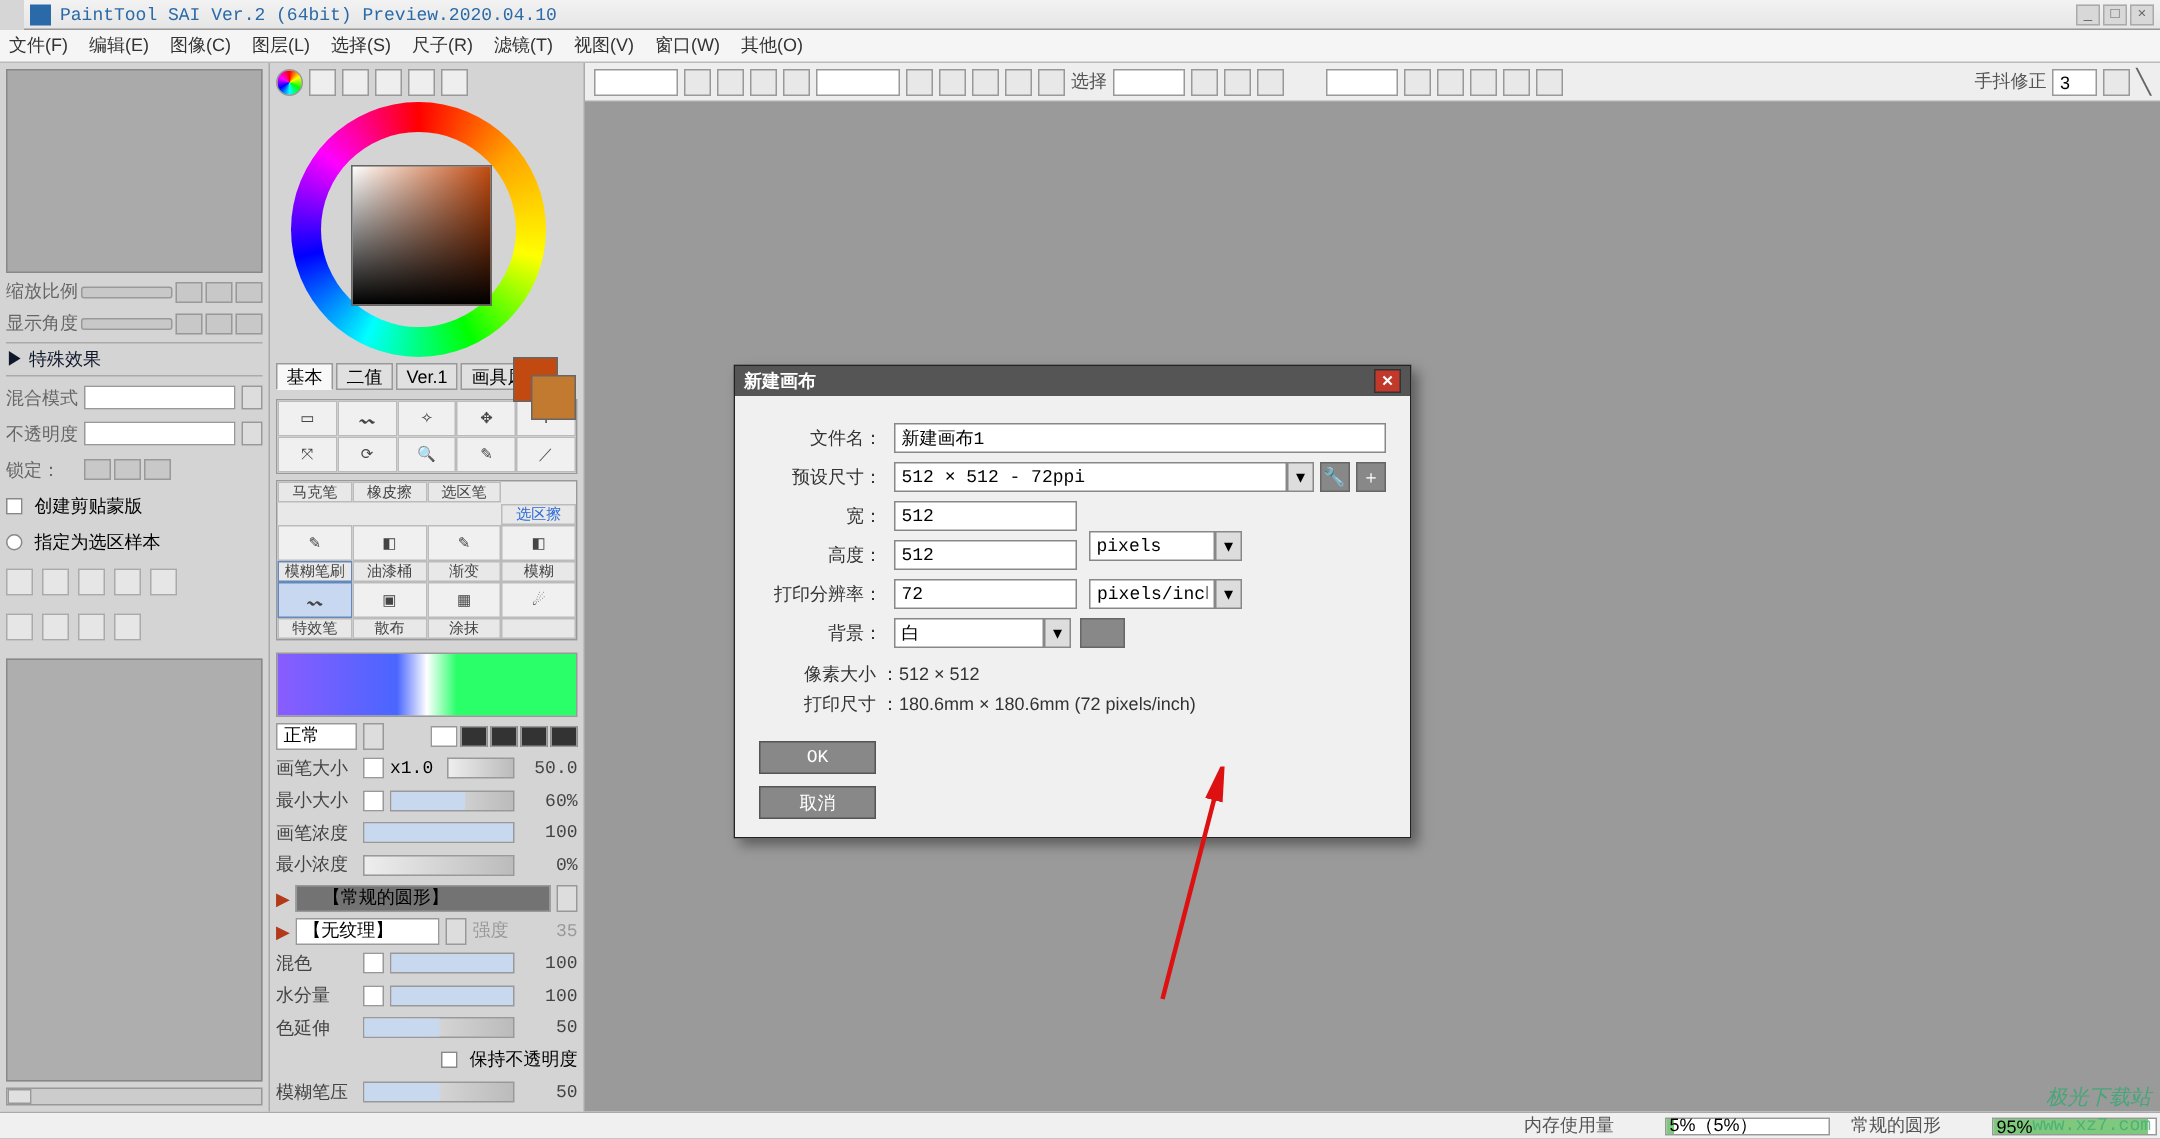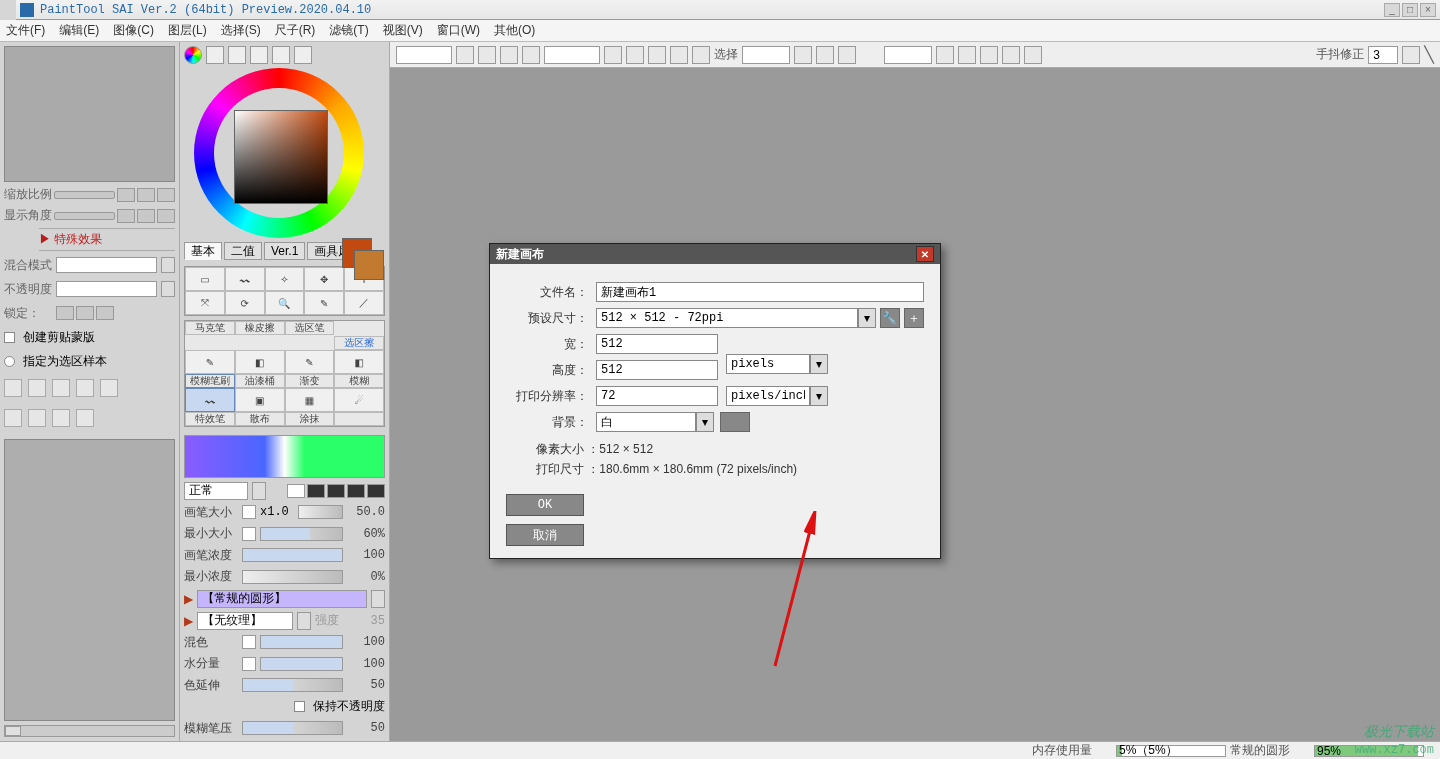--- a/index.html
+++ b/index.html
@@ -20,21 +20,21 @@
 .main { display: flex; height: calc(100% - 20px - 22px - 18px); }
 
 
 .col-left { width: 180px; background: #d4d4d4; border-right: 1px solid #aaa; padding: 4px; display:flex; flex-direction:column; gap:4px;}
 .preview { height: 136px; background: #aaa; border: 1px solid #888; }
 .slider-row { display:flex; align-items:center; gap:2px; }
 .slider-row .lbl { width:48px; color:#666; }
 .slider-row .trk { flex:1; height:8px; background:#c8c8c8; border:1px solid #999; border-radius:2px; }
 .pair-btns { display:flex; gap:2px;}
 .pair-btns div { width:18px; height:14px; background:#c8c8c8; border:1px solid #999;}
-.section-hdr { color:#b91c1c; padding:2px 0; border-top:1px solid #aaa; border-bottom:1px solid #aaa;margin-left:35px;}
+.section-hdr { color:#0f172a; padding:2px 0; border-top:1px solid #aaa; border-bottom:1px solid #aaa;}
 .field-row { display:flex; align-items:center; gap:4px; height:20px;}
 .field-row .lbl{ color:#666; width:48px;}
 .field-row .dd{ flex:1; height:16px; background:#fff; border:1px solid #999;}
 .field-row .ddbtn{ width:14px; height:16px; background:#ddd; border:1px solid #999;}
 .cb{ width:11px;height:11px;border:1px solid #888;background:#fff;display:inline-block;vertical-align:middle;margin-right:4px;}
 .rb{ width:11px;height:11px;border:1px solid #888;border-radius:50%;background:#fff;display:inline-block;vertical-align:middle;margin-right:4px;}
 .icon-row { display:flex; gap:6px; padding:4px 0; flex-wrap:wrap;}
 .icon-row .ics{ width:18px; height:18px; border:1px solid #aaa; background:#e6e6e6;}
 .layer-area{ flex:1; background:#aeaeae; border:1px solid #888; margin-top:4px;}
 .mini-scroll{height:12px;background:#ccc;border:1px solid #999;display:flex;}
@@ -73,21 +73,21 @@
 
 
 .col-right { flex:1; background:#f5f5f5; display:flex; flex-direction:column;}
 .toolbar-top{height:26px;border-bottom:1px solid #aaa;display:flex;align-items:center;padding:0 6px;gap:4px;background:#eee;}
 .top-box{width:56px;height:18px;background:#fff;border:1px solid #999;}
 .top-btn{width:18px;height:18px;border:1px solid #999;background:#e8e8e8;}
 .top-lbl{color:#555;}
 .canvas{flex:1;background:#9a9a9a;position:relative;}
 
 
-.statusbar{height:18px;background:#f0f0f0;border-top:1px solid #aaa;display:flex;align-items:center;justify-content:flex-end;padding:0 16px;gap:4px;}
+.statusbar{height:18px;background:#f0f0f0;border-top:1px solid #aaa;display:flex;align-items:center;justify-content:flex-end;padding:0 2px;gap:14px;}
 .statusbar .st{color:#555;}
 .statusbar .bar{width:110px;height:12px;border:1px solid #999;background:#fff;position:relative;font-size:10px;display:flex;align-items:center;padding:0 2px;margin-left:20px;}
 .statusbar .bar .fill{position:absolute;left:0;top:0;bottom:0;background:#7fc97f;}
 .statusbar .bar span{position:relative;}
 
 
 .dialog{position:absolute;left:489px;top:243px;width:452px;background:#f0f0f0;border:1px solid #222;box-shadow:4px 4px 8px rgba(0,0,0,.4);}
 .dlg-title{height:20px;background:#555;color:#fff;display:flex;align-items:center;padding:0 6px;font-weight:bold;}
 .dlg-close{margin-left:auto;width:18px;height:16px;background:#c0392b;color:#fff;display:flex;align-items:center;justify-content:center;border:1px solid #333;font-size:10px;}
 .dlg-body{padding:18px 16px 12px 16px;}
@@ -270,21 +270,21 @@
       <div class="ghead">
         <div class="gc">特效笔</div>
         <div class="gc">散布</div>
         <div class="gc">涂抹</div>
         <div class="gc"></div>
       </div>
     </div>
     <div class="gradient-strip"></div>
 
     <div class="prop-row">
-      <div class="dd" style="width:64px;height:18px;display:flex;align-items:center;padding:0 4px;background:#fff;border:1px solid #999">
+      <div class="dd" style="width:54px;height:18px;display:flex;align-items:center;padding:0 4px;background:#fff;border:1px solid #999">
           <span>正常</span>
         </div>
       <div class="ddbtn" style="width:14px;height:18px;background:#ddd;border:1px solid #999"></div>
       <div class="lay-shapes" style="margin-left:auto;">
         <div class="ls outl"></div>
         <div class="ls"></div>
         <div class="ls"></div>
         <div class="ls"></div>
         <div class="ls"></div>
       </div>
@@ -312,21 +312,21 @@
         <div class="val">100</div>
       </div>
     <div class="prop-row">
         <div class="pl">最小浓度</div>
         <div class="sl"></div>
         <div class="val">0%</div>
       </div>
 
     <div class="prop-row">
         <span style="color:#b23a1a">▶</span>
-        <div class="dd" style="flex:1;height:18px;background:#c4b5fd;border:1px solid #999;display:flex;align-items:center;padding:0 4px">
+        <div class="dd" style="flex:1;height:18px;background:#737373;border:1px solid #999;display:flex;align-items:center;padding:0 17px">
           <span>【常规的圆形】</span>
         </div>
         <div class="ddbtn" style="width:14px;height:18px;background:#ddd;border:1px solid #999"></div>
       </div>
     <div class="prop-row">
         <span style="color:#b23a1a">▶</span>
         <div class="dd" style="flex:1;height:18px;background:#fff;border:1px solid #999;display:flex;align-items:center;padding:0 4px">
           <span>【无纹理】</span>
         </div>
         <div class="ddbtn" style="width:14px;height:18px;background:#ddd;border:1px solid #999"></div>

